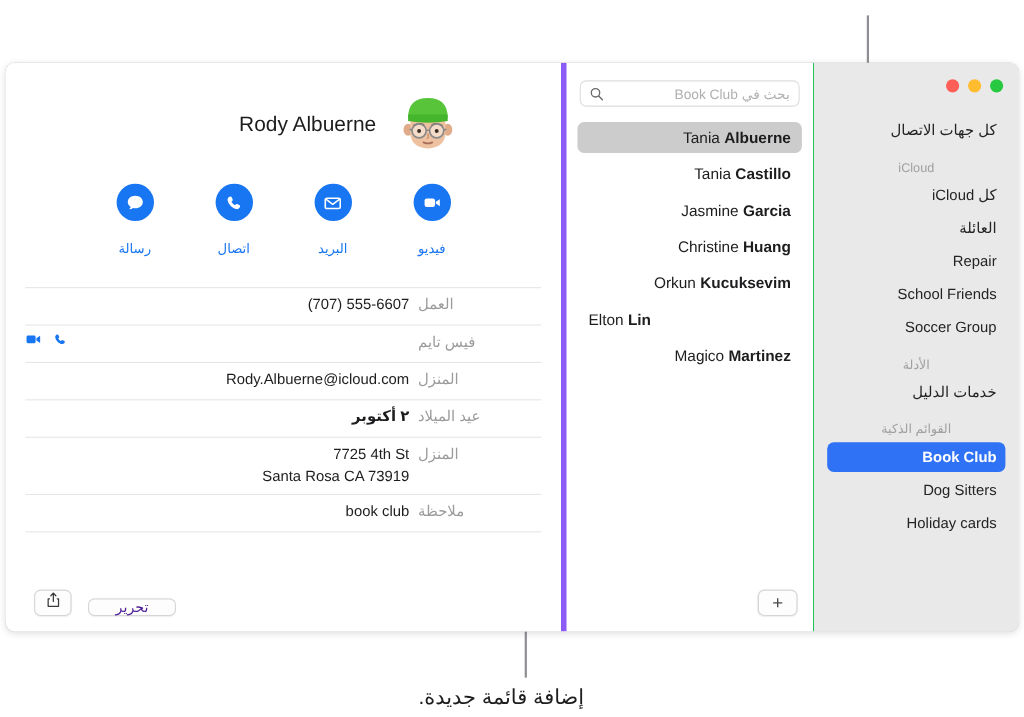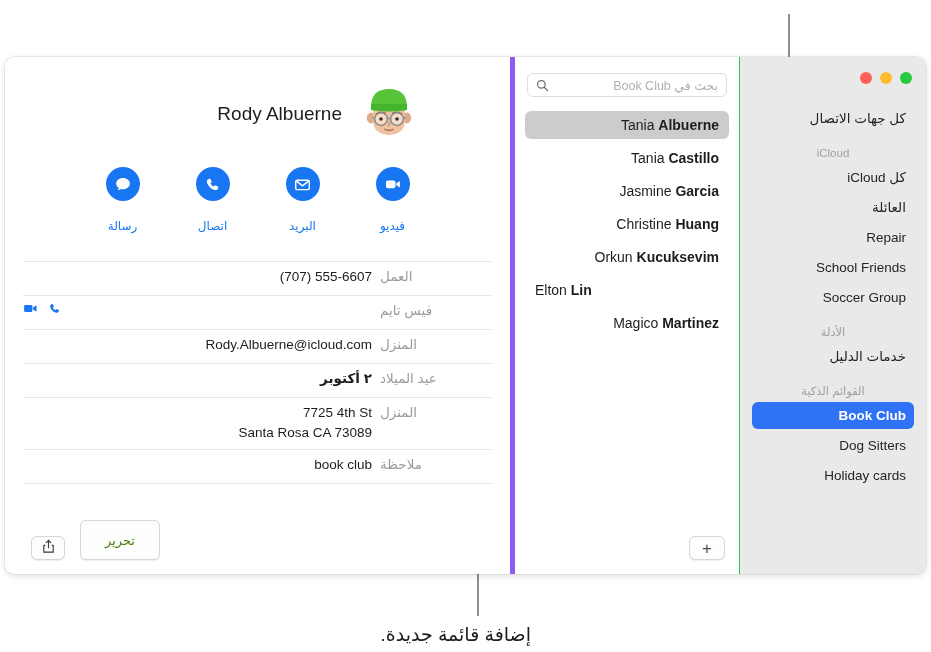--- a/index.html
+++ b/index.html
@@ -246,22 +246,22 @@
     position: absolute;
     border: 1px solid #d6d6d6;
     border-radius: 6px;
     background: #fdfdfd;
     box-shadow: 0 0.5px 1px rgba(0,0,0,0.07);
     display: flex; align-items: center; justify-content: center;
     box-sizing: border-box;
   }
   #edit-button {
     right: auto; left: 75px; bottom: 14px;
-    width: 80px; height: 40px;
-    font-size: 13px; color: #4d7c0f;
+    width: 80px; height: 16px;
+    font-size: 13px; color: #4c1d95;
   }
   #share-button {
     left: 26px; bottom: 14px;
     width: 34px; height: 24px;
   }
   #add-list-button {
     right: 14px; bottom: 14px;
     width: 36px; height: 24px;
   }
   .plus-glyph { font-size: 17px; color: #4a4a4a; line-height: 1; font-weight: 400; }
@@ -464,21 +464,21 @@
 
         <div class="field-row">
           <span class="f-label">عيد الميلاد</span>
           <span class="f-value rtl-bold">٢ أكتوبر</span>
         </div>
 
         <div class="field-row">
           <span class="f-label">المنزل</span>
           <span class="f-value ltr" id="addr-value">
               <span class="addr-line">7725 4th St</span>
-              <span class="addr-line">Santa Rosa CA 73089</span>
+              <span class="addr-line">Santa Rosa CA 73919</span>
             </span>
         </div>
 
         <div class="field-row">
           <span class="f-label">ملاحظة</span>
           <span class="f-value ltr">book club</span>
         </div>
       </div>
 
       <div id="bottombar">

